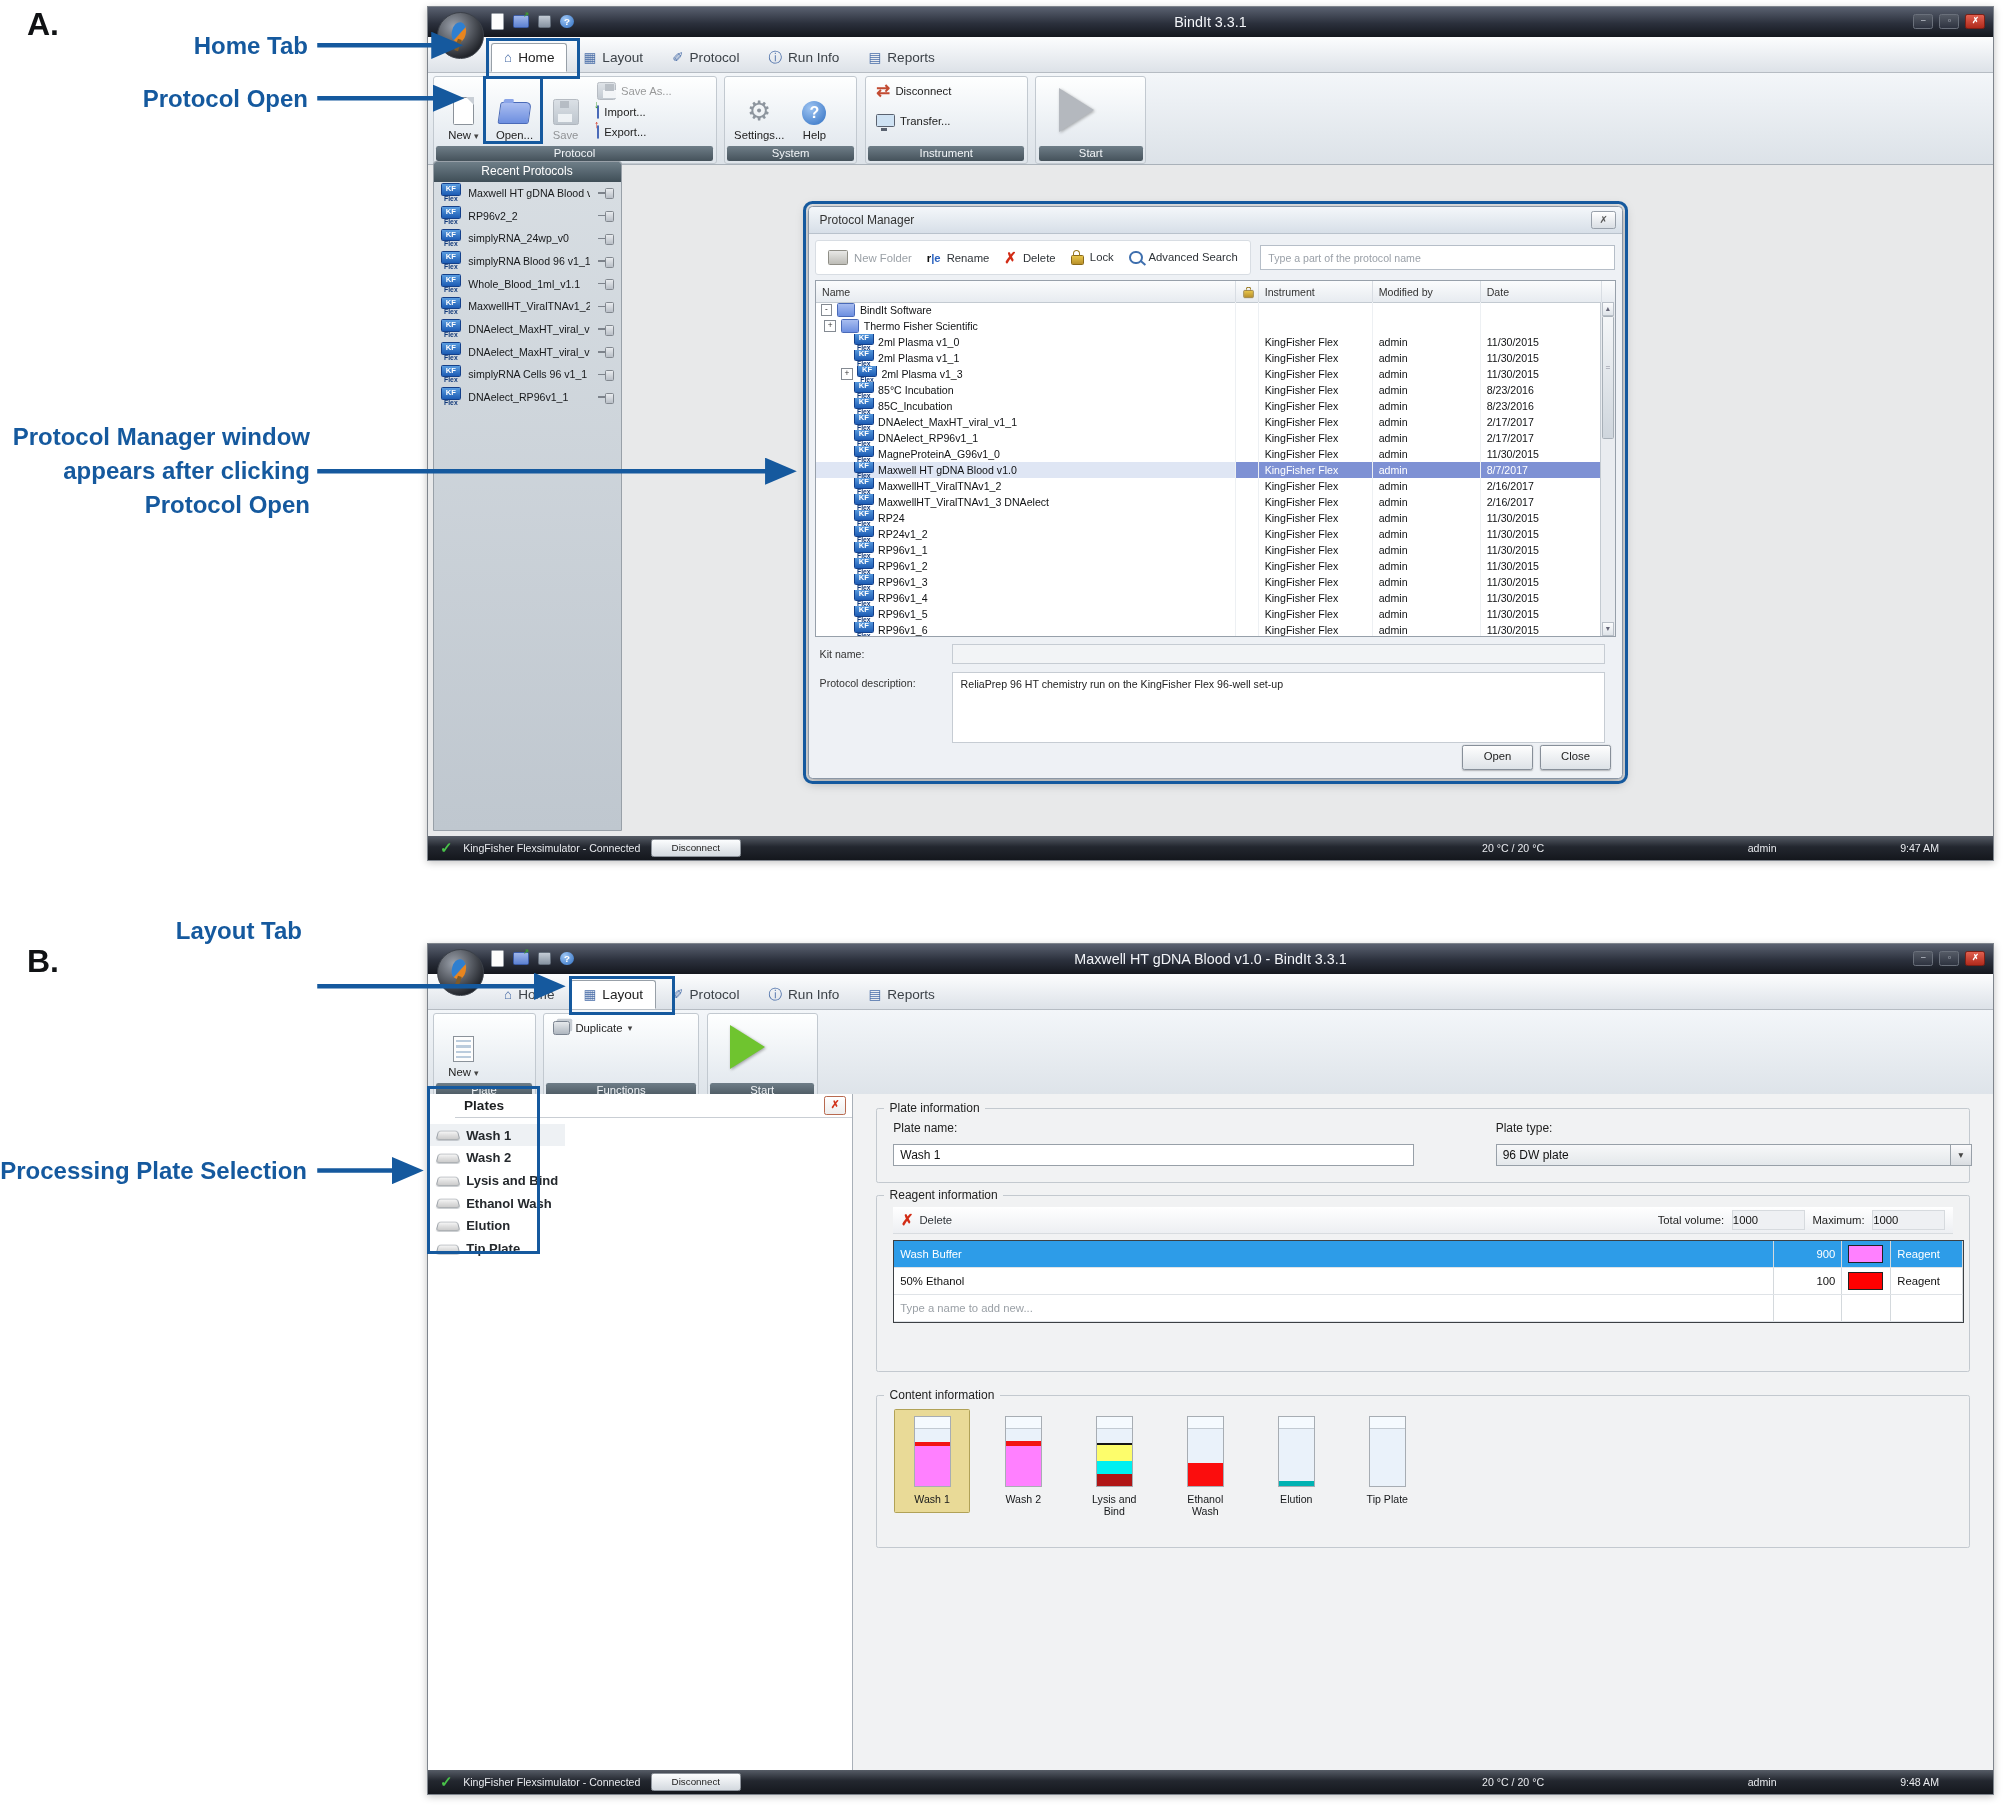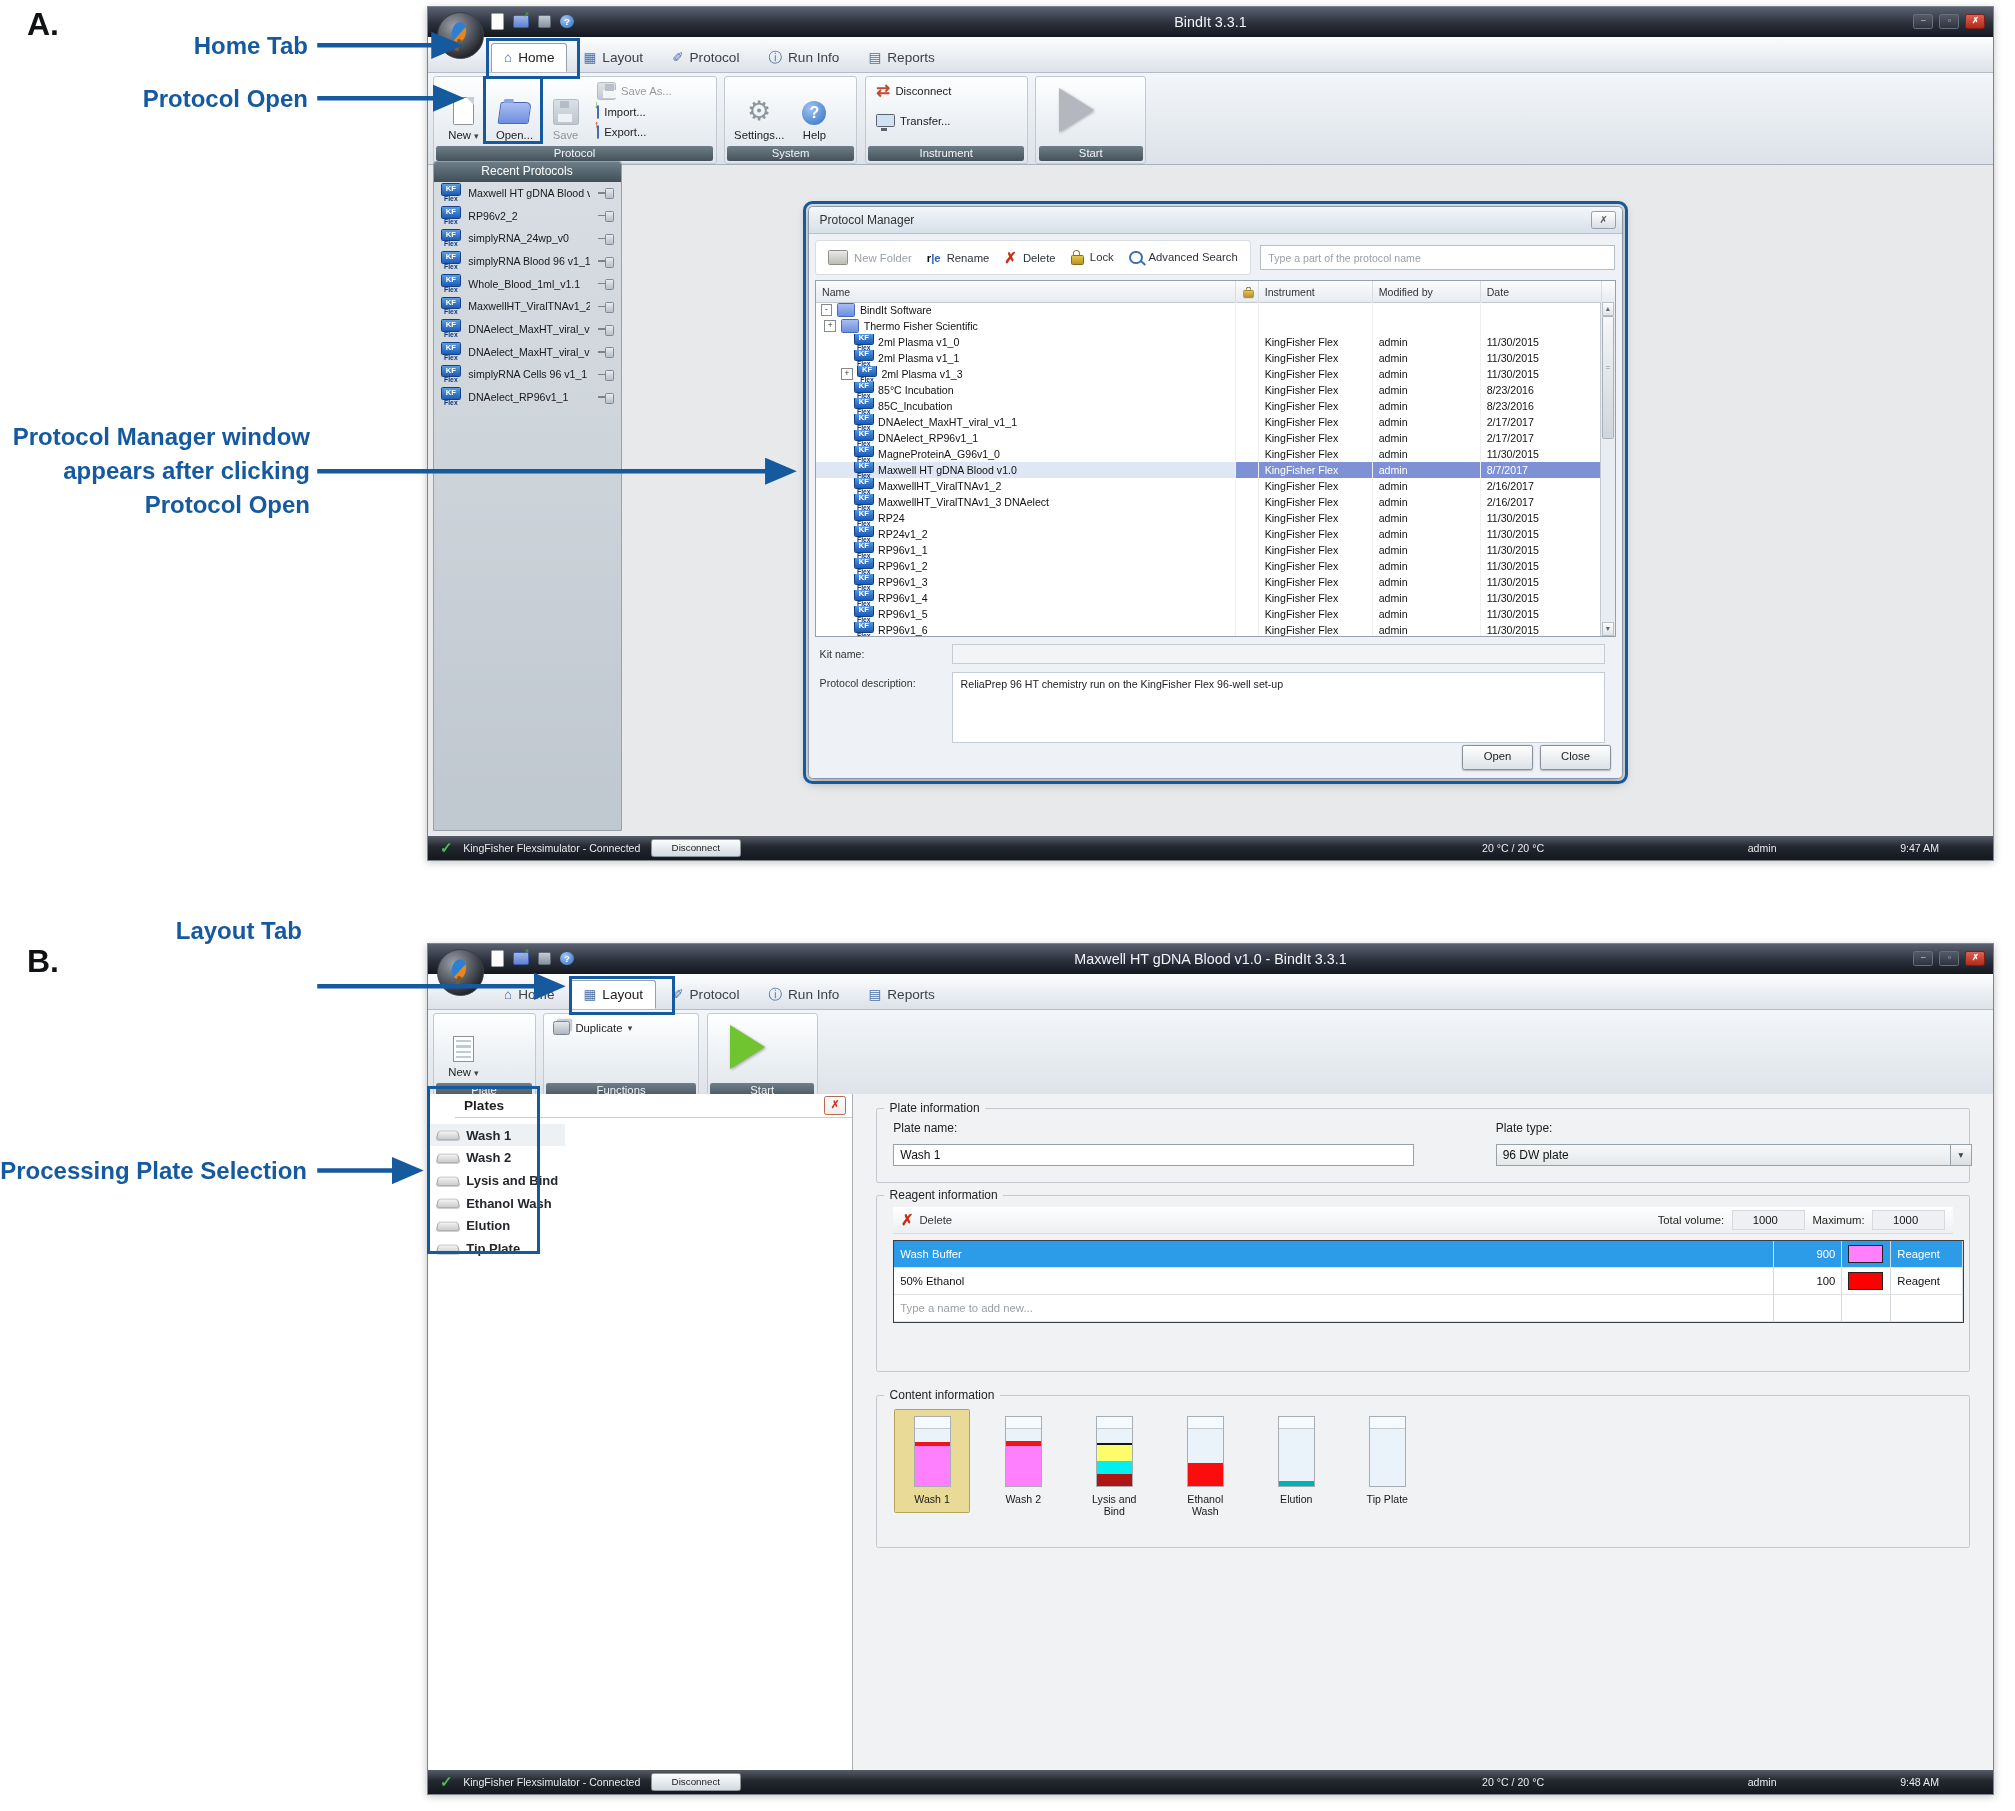--- a/index.html
+++ b/index.html
@@ -163,21 +163,21 @@
   .legend{position:absolute;top:-7.6px;left:7.6px;background:#f1f2f3;padding:0 5.3px;font-size:12px;color:#222;}
   .flabel{position:absolute;font-size:12px;color:#222;}
   .tinput{position:absolute;height:22.7px;border:0.8px solid #98a0a8;background:#fff;font-size:12px;color:#111;
       padding:0 6px;font-family:"Liberation Sans",sans-serif;box-sizing:border-box;}
   .tselect{position:absolute;height:22.7px;border:0.8px solid #98a0a8;background:linear-gradient(#f7f8f9,#e4e8eb);
       font-size:12px;color:#111;line-height:21px;padding:0 6px;box-sizing:border-box;}
   .tselect .dd{position:absolute;right:0;top:0;bottom:0;width:19.6px;border-left:0.8px solid #98a0a8;
       background:linear-gradient(#fbfbfc,#d9dde1);text-align:center;line-height:21px;font-size:8.3px;color:#444;}
   .rg-tools{position:absolute;left:16.6px;right:16.6px;top:10.6px;height:27px;display:flex;align-items:center;gap:7.6px;
       background:linear-gradient(#ffffff,#edeff2);border-bottom:0.8px solid #d8dce0;font-size:11.3px;color:#222;padding:0 7.6px;box-sizing:border-box;}
-  .valbox{width:65px;height:18px;background:#eef0f3;border:0.8px solid #d6dade;text-align:center;line-height:18px;
+  .valbox{width:65px;height:18px;background:#eef0f3;border:0.8px solid #d6dade;text-align:left;line-height:18px;
       padding-right:6px;font-size:11.3px;color:#111;}
   .rtable{position:absolute;left:16.6px;top:44px;width:1069px;border:0.8px solid #3c4044;background:#fff;}
   .rt-head{display:grid;grid-template-columns:880px 68px 49px 72px;height:21px;font-size:11.3px;color:#222;
       border-bottom:0.8px solid #9aa0a6;align-items:center;}
   .rt-head>div{padding:0 6px;height:100%;display:flex;align-items:center;}
   .rt-row{display:grid;grid-template-columns:880px 68px 49px 72px;height:26px;font-size:11.3px;color:#111;align-items:center;
       border-bottom:0.8px solid #dfe3e7;}
   .rt-row>div{padding:0 6px;height:26px;display:flex;align-items:center;border-right:0.8px solid #d4d9dd;box-sizing:border-box;}
   .rt-row .vol{justify-content:flex-end;}
   .rt-sel{background:#2d9ce8;color:#fff;}

